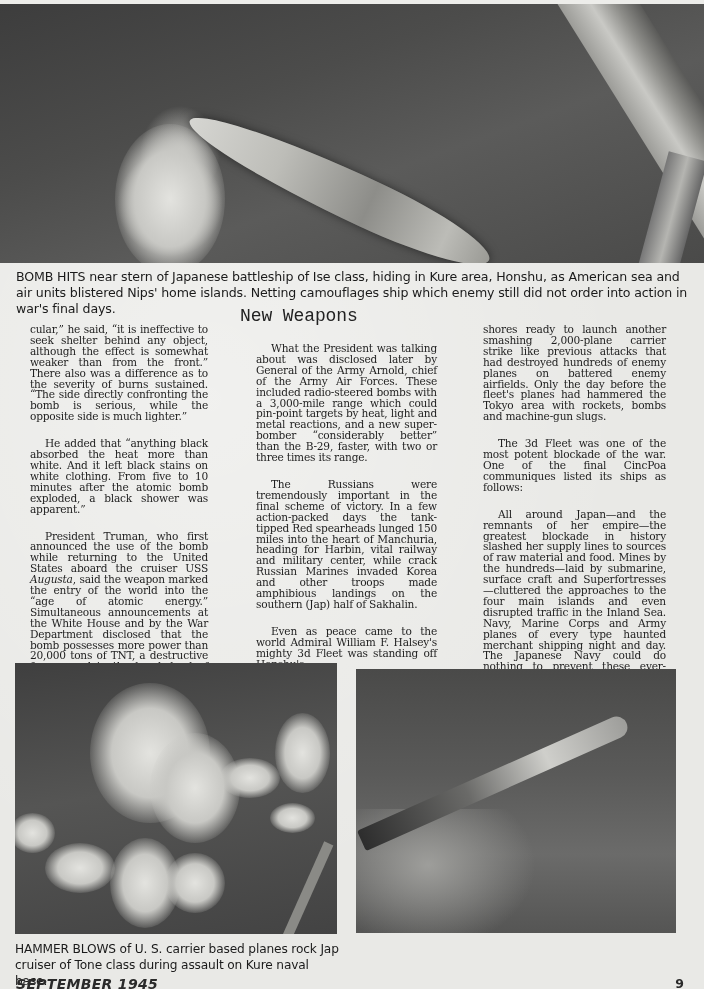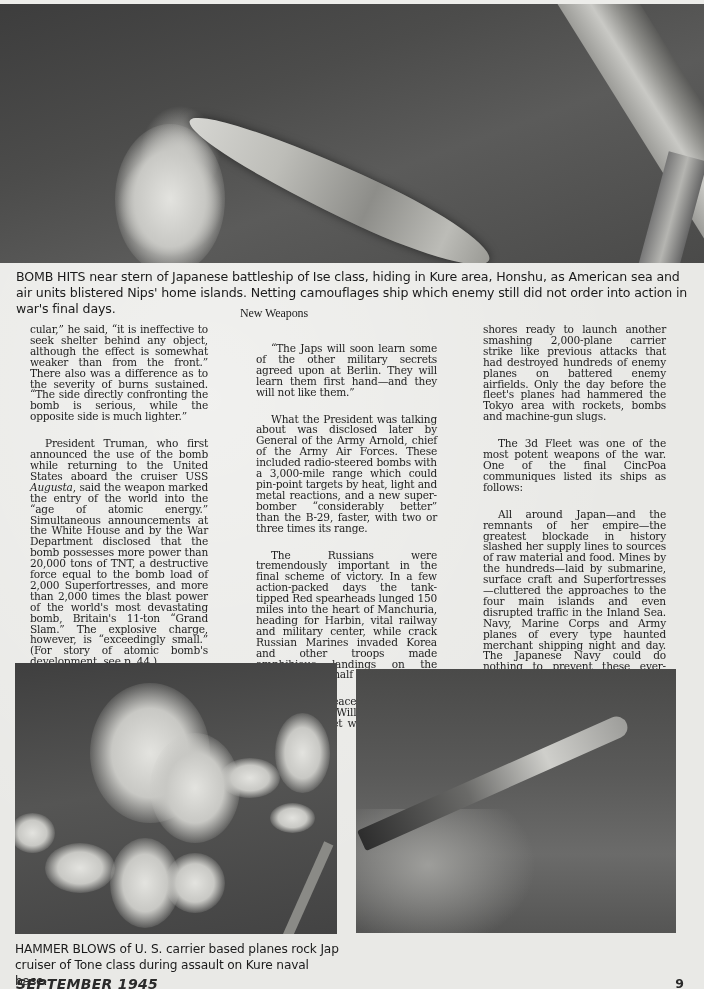--- a/index.html
+++ b/index.html
@@ -90,22 +90,22 @@
     text-align: justify;
     letter-spacing: -0.2px;
   }
   .col p { margin: 16px; text-indent: 15px; }
   .col p.noindent { text-indent: 0; }
   .col-1 { left: 14px; top: 304px; width: 210px; }
   .col-2 { left: 240px; top: 323px; width: 213px; }
   .col-3 { left: 467px; top: 304px; width: 215px; }
   .section-heading {
     position: absolute; left: 240px; top: 302px;
-    font-family: Liberation Serif, serif;
-    font-size: 12px; font-weight: normal; color: #222;
+    font-family: Liberation Mono, monospace;
+    font-size: 18px; font-weight: normal; color: #222;
     margin: 0; letter-spacing: -0.1px;
   }
 
   
   .footer-date {
     position: absolute; left: 16px; top: 972px;
     font-family: "DejaVu Sans", sans-serif;
     font-weight: bold; font-style: italic; font-size: 14px;
     color: #2a2a2a; letter-spacing: 0.3px;
   }
@@ -126,34 +126,34 @@
     <div class="ship"></div>
     <div class="splash" style="left:115px;top:120px;width:110px;height:150px;"></div>
   </div>
 
   <div class="caption cap-top">
     <span class="lead">BOMB HITS</span><span> near stern of Japanese battleship of Ise class, hiding in Kure area, Honshu, as American sea and air units blistered Nips' home islands.  Netting camouflages ship which enemy still did not order into action in war's final days.</span>
   </div>
 
   <div class="col col-1">
     <p class="noindent">cular,” he said, “it is ineffective to seek shelter behind any object, although the effect is somewhat weaker than from the front.”  There also was a difference as to the severity of burns sustained.  “The side directly confronting the bomb is serious, while the opposite side is much lighter.”</p>
+    <p>He added that “anything black absorbed the heat more than white.  And it left black stains on white clothing. From five to 10 minutes after the atomic bomb exploded, a black shower was apparent.”</p>
     <p><span>President Truman, who first announced the use of the bomb while returning to the United States aboard the cruiser USS </span><i>Augusta</i><span>, said the weapon marked the entry of the world into the “age of atomic energy.” Simultaneous announcements at the White House and by the War Department disclosed that the bomb possesses more power than 20,000 tons of TNT, a destructive force equal to the bomb load of 2,000 Superfortresses, and more than 2,000 times the blast power of the world's most devastating bomb, Britain's 11-ton “Grand Slam.”  The explosive charge, however, is “exceedingly small.”  (For story of atomic bomb's development, see p. 44.)</span></p>
   </div>
 
   <h2 class="section-heading">New Weapons</h2>
   <div class="col col-2">
-    <p>“The Japs will soon learn some of the other military secrets agreed upon at Berlin.  They will learn them first hand—and they will not like them.”</p>
     <p>What the President was talking about was disclosed later by General of the Army Arnold, chief of the Army Air Forces.  These included radio-steered bombs with a 3,000-mile range which could pin-point targets by heat, light and metal reactions, and a new super-bomber “considerably better” than the B-29, faster, with two or three times its range.</p>
     <p>The Russians were tremendously important in the final scheme of victory.  In a few action-packed days the tank-tipped Red spearheads lunged 150 miles into the heart of Manchuria, heading for Harbin, vital railway and military center, while crack Russian Marines invaded Korea and other troops made amphibious landings on the southern (Jap) half of Sakhalin.</p>
     <p>Even as peace came to the world Admiral William F. Halsey's mighty 3d Fleet was standing off Honshu's</p>
   </div>
 
   <div class="col col-3">
     <p class="noindent">shores ready to launch another smashing 2,000-plane carrier strike like previous attacks that had destroyed hundreds of enemy planes on battered enemy airfields.  Only the day before the fleet's planes had hammered the Tokyo area with rockets, bombs and machine-gun slugs.</p>
-    <p>The 3d Fleet was one of the most potent weapons of the war.  One of the final CincPoa communiques listed its ships as follows:</p>
+    <p>The 3d Fleet was one of the most potent blockade of the war.  One of the final CincPoa communiques listed its ships as follows:</p>
     <p>All around Japan—and the remnants of her empire—the greatest blockade in history slashed her supply lines to sources of raw material and food.  Mines by the hundreds—laid by submarine, surface craft and Superfortresses—cluttered the approaches to the four main islands and even disrupted traffic in the Inland Sea.  Navy, Marine Corps and Army planes of every type haunted merchant shipping night and day.  The Japanese Navy could do nothing to prevent these ever-increasing forays for it was almost nonexistent.</p>
   </div>
 
   <div class="photo photo-left" style="height:271px;">
     <div class="splash" style="left:75px;top:20px;width:120px;height:140px;"></div>
     <div class="splash" style="left:135px;top:70px;width:90px;height:110px;"></div>
     <div class="splash" style="left:205px;top:95px;width:60px;height:40px;"></div>
     <div class="splash" style="left:260px;top:50px;width:55px;height:80px;"></div>
     <div class="splash" style="left:255px;top:140px;width:45px;height:30px;"></div>
     <div class="splash" style="left:95px;top:175px;width:70px;height:90px;"></div>

